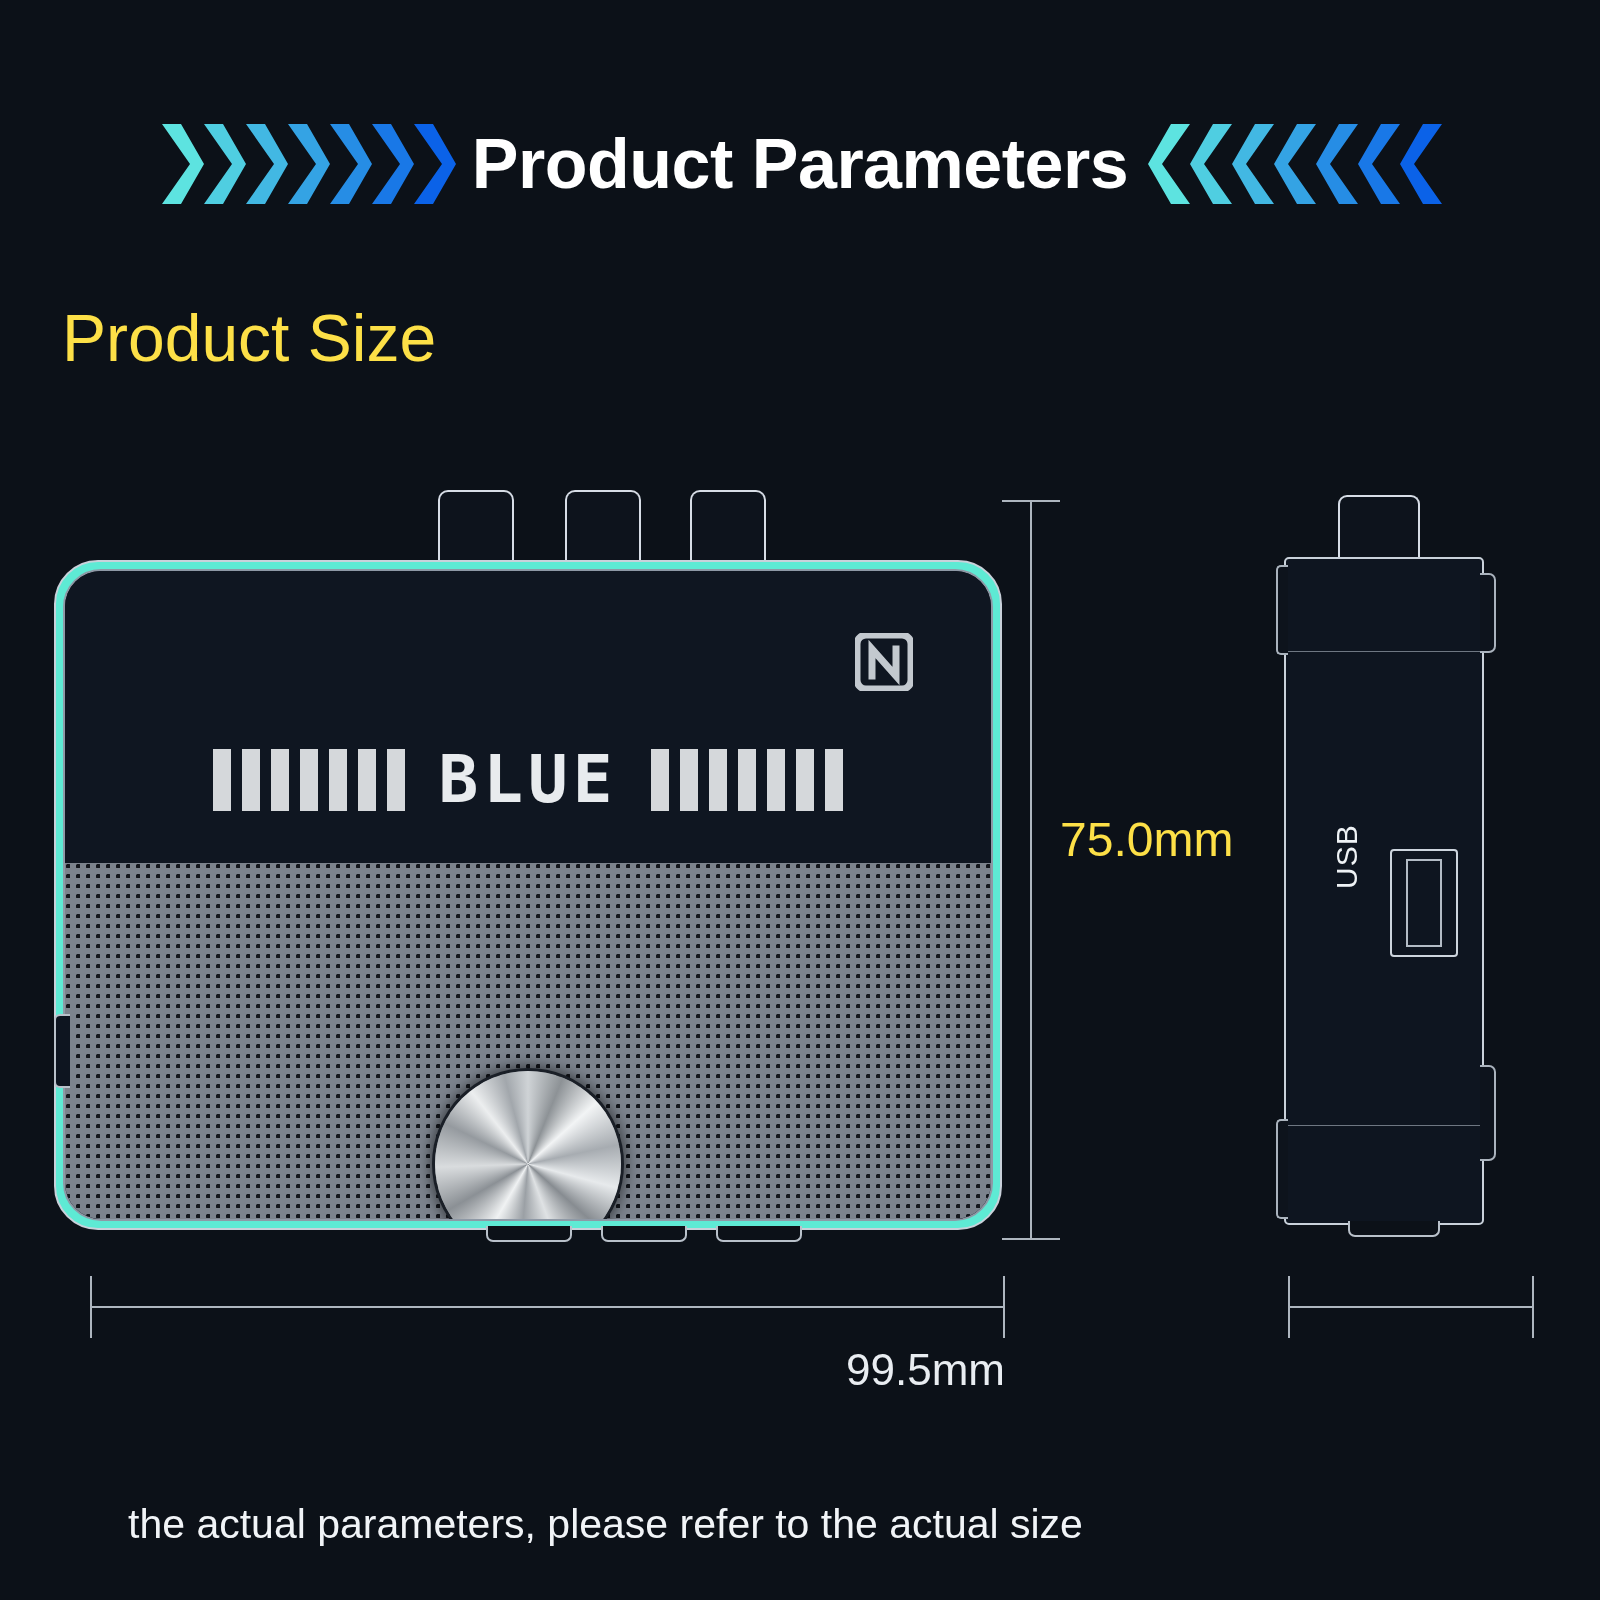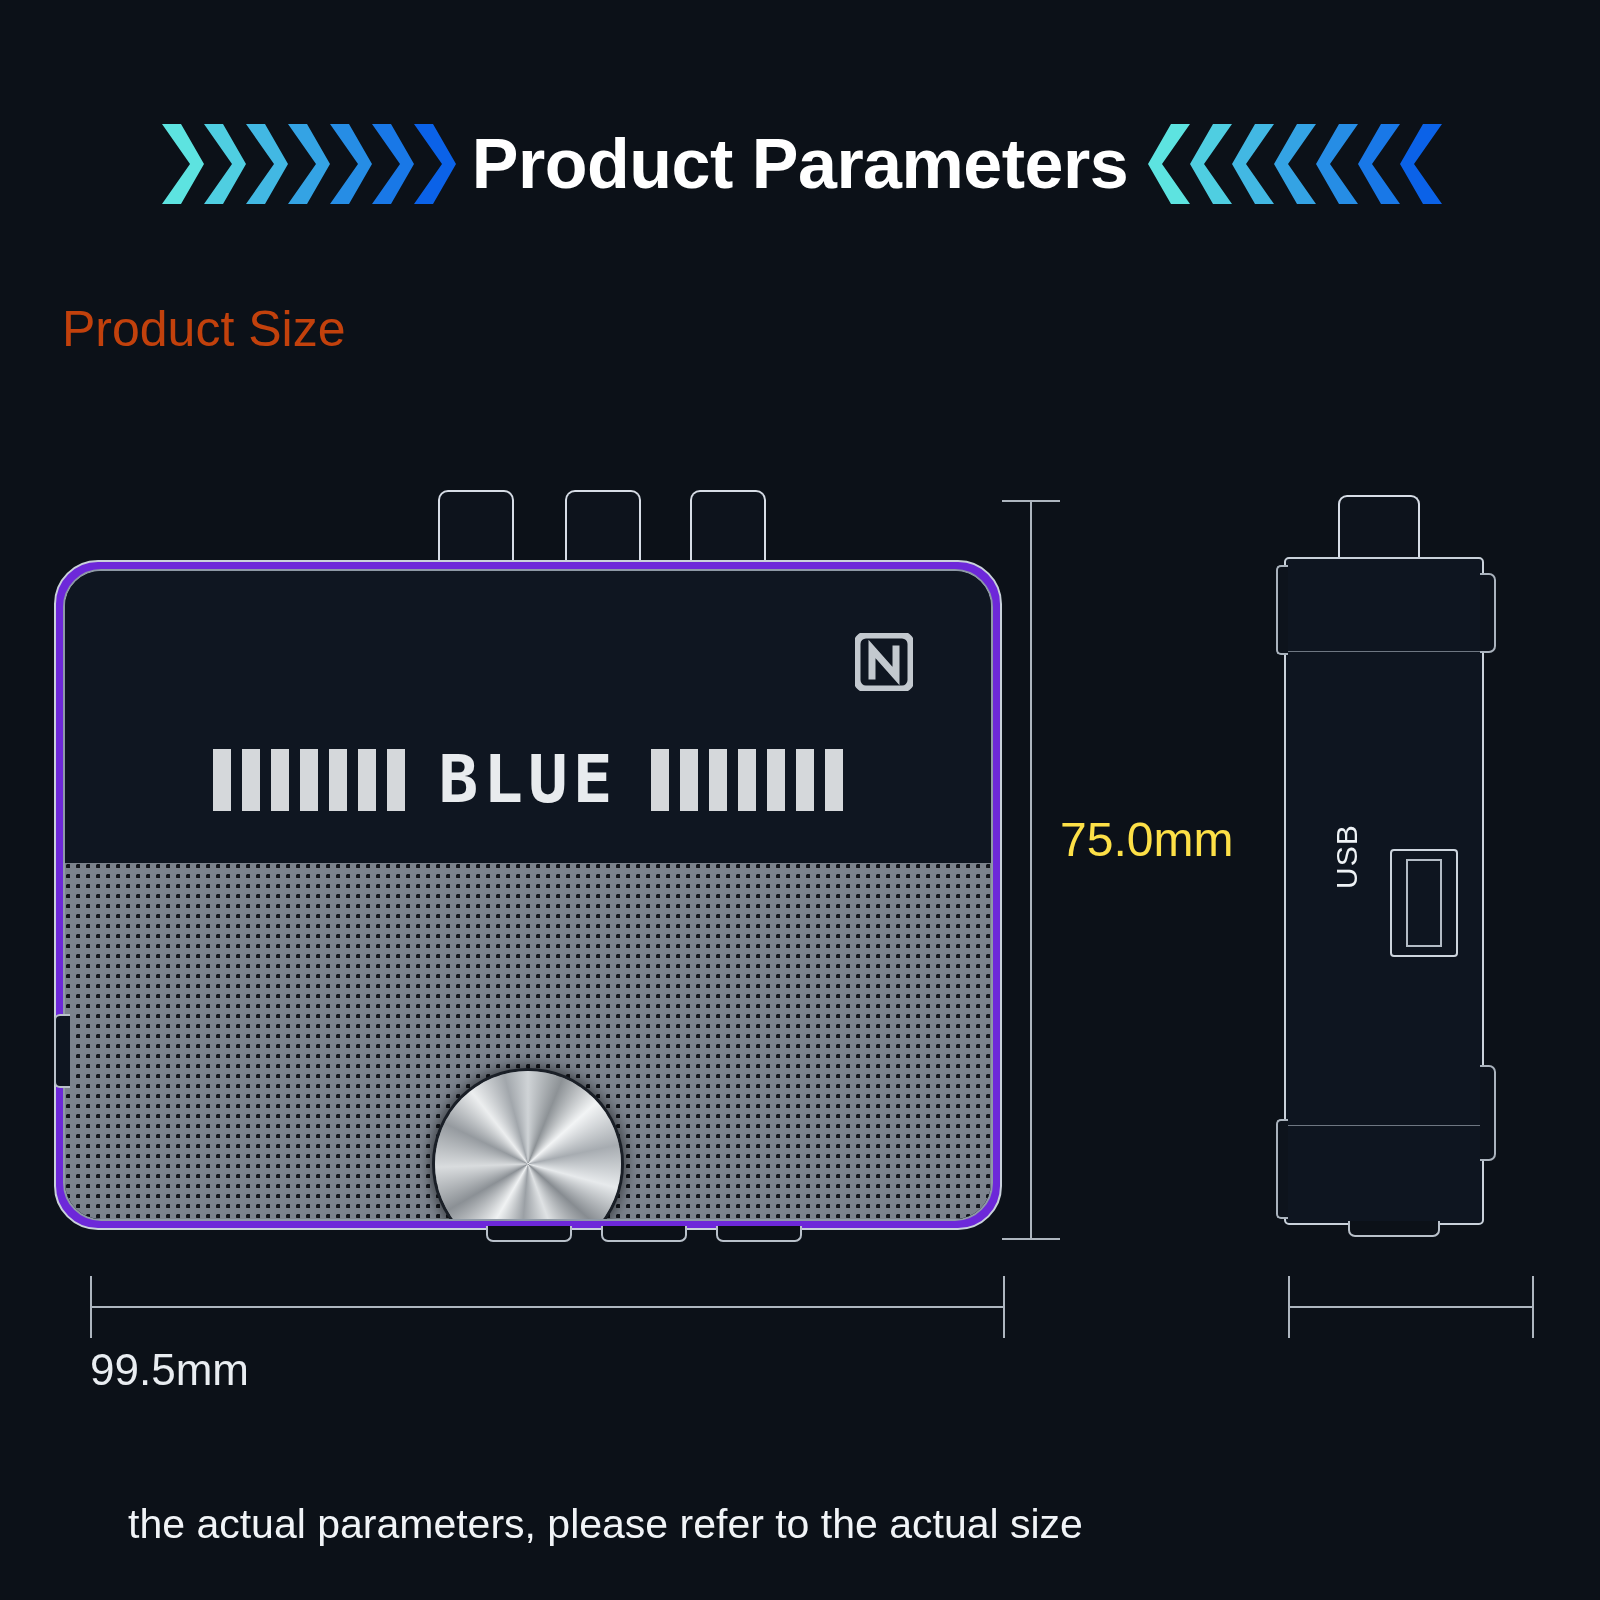--- a/index.html
+++ b/index.html
@@ -51,23 +51,23 @@
     white-space: nowrap;
     color: #ffffff;
     line-height: 1;
   }
 
   
   .section-heading {
     position: absolute;
     left: 62px;
     top: 300px;
-    font-size: 50px;
+    font-size: 66px;
     font-weight: normal;
-    color: #c2410c;
+    color: #fde047;
     letter-spacing: 0px;
   }
 
   
   .front-wrap {
     position: absolute;
     left: 40px;
     top: 490px;
     width: 980px;
     height: 780px;
@@ -89,21 +89,21 @@
   .top-tab.t3 { left: 650px; width: 76px; }
 
   .body-outer {
     position: absolute;
     left: 14px;
     top: 70px;
     width: 948px;
     height: 670px;
     border: 2px solid #c9d1da;
     border-radius: 44px;
-    background: #6d28d9;
+    background: #5eead4;
     box-sizing: border-box;
   }
   .body-inner {
     position: absolute;
     left: 7px;
     top: 7px;
     right: 7px;
     bottom: 7px;
     border: 2px solid #8e99a6;
     border-radius: 38px;
@@ -256,21 +256,21 @@
     height: 62px;
     background: #aeb6bf;
   }
   .dim-h1::before { left: 0; }
   .dim-h1::after  { right: 0; }
   .dim-h1-label {
     position: absolute;
     left: 90px;
     top: 1345px;
     width: 915px;
-    text-align: left;
+    text-align: right;
     font-size: 44px;
     color: #e9edf1;
   }
 
   
   .side-wrap {
     position: absolute;
     left: 1270px;
     top: 495px;
     width: 250px;

